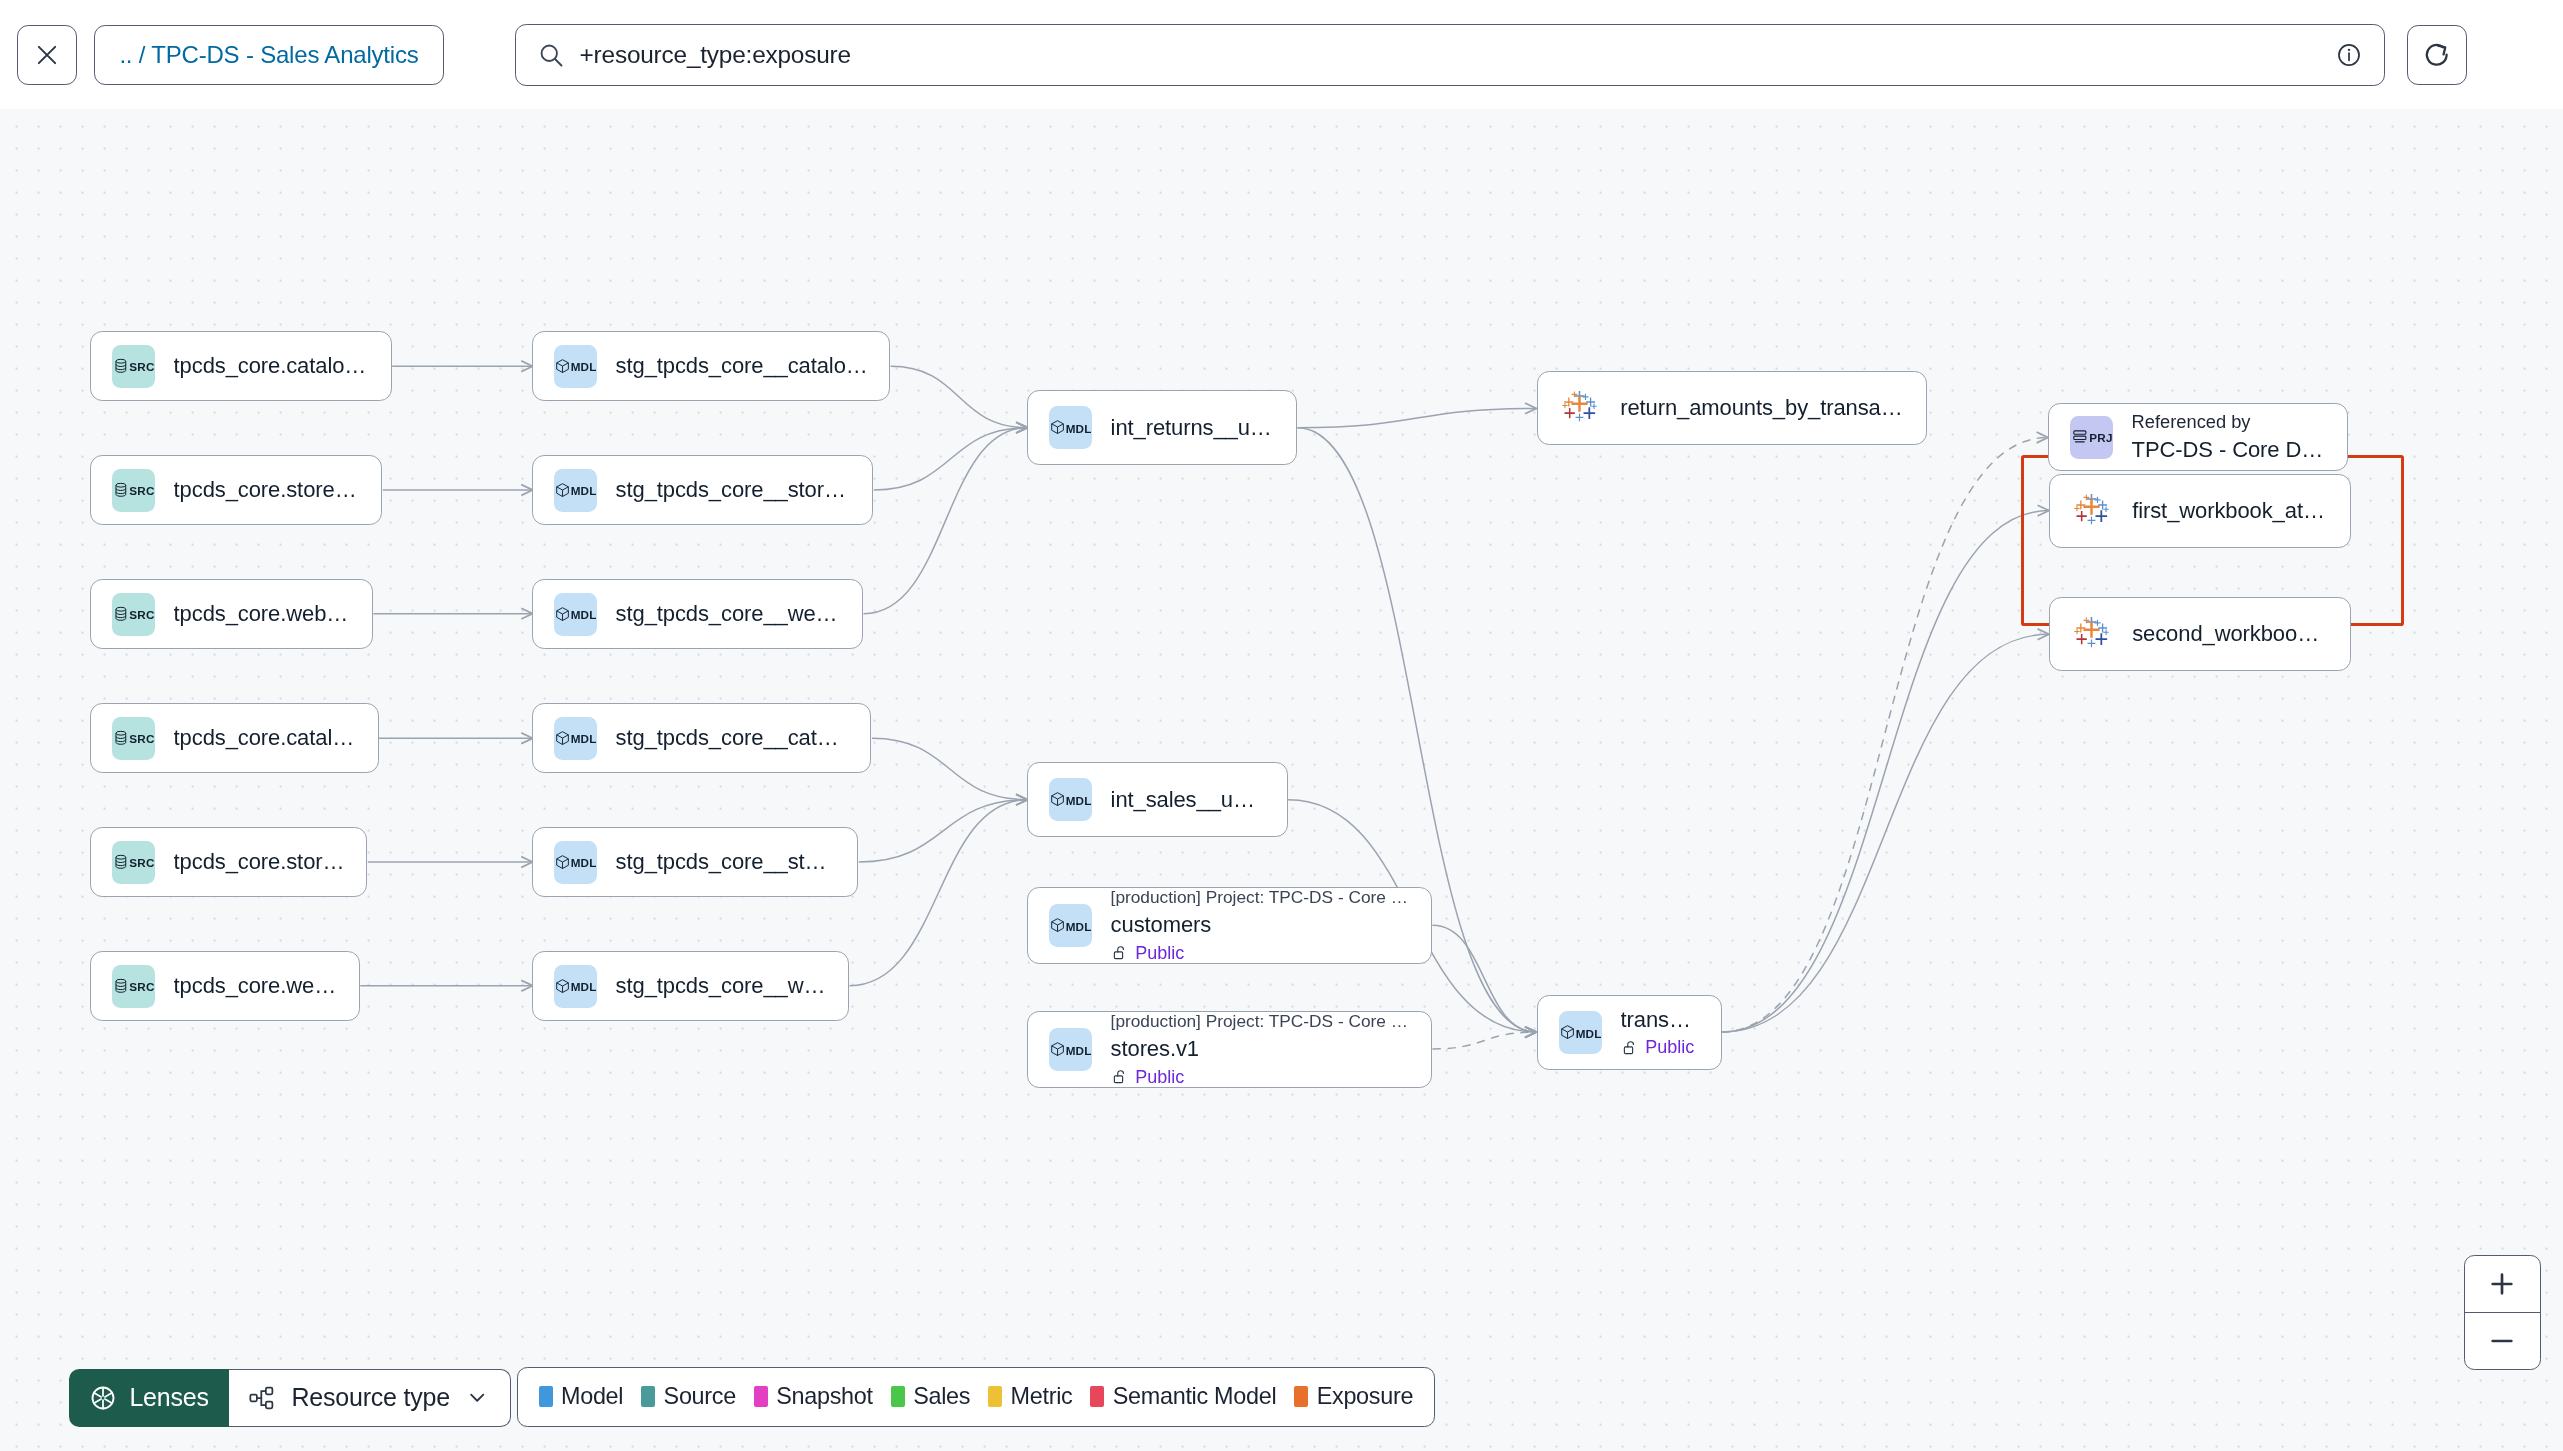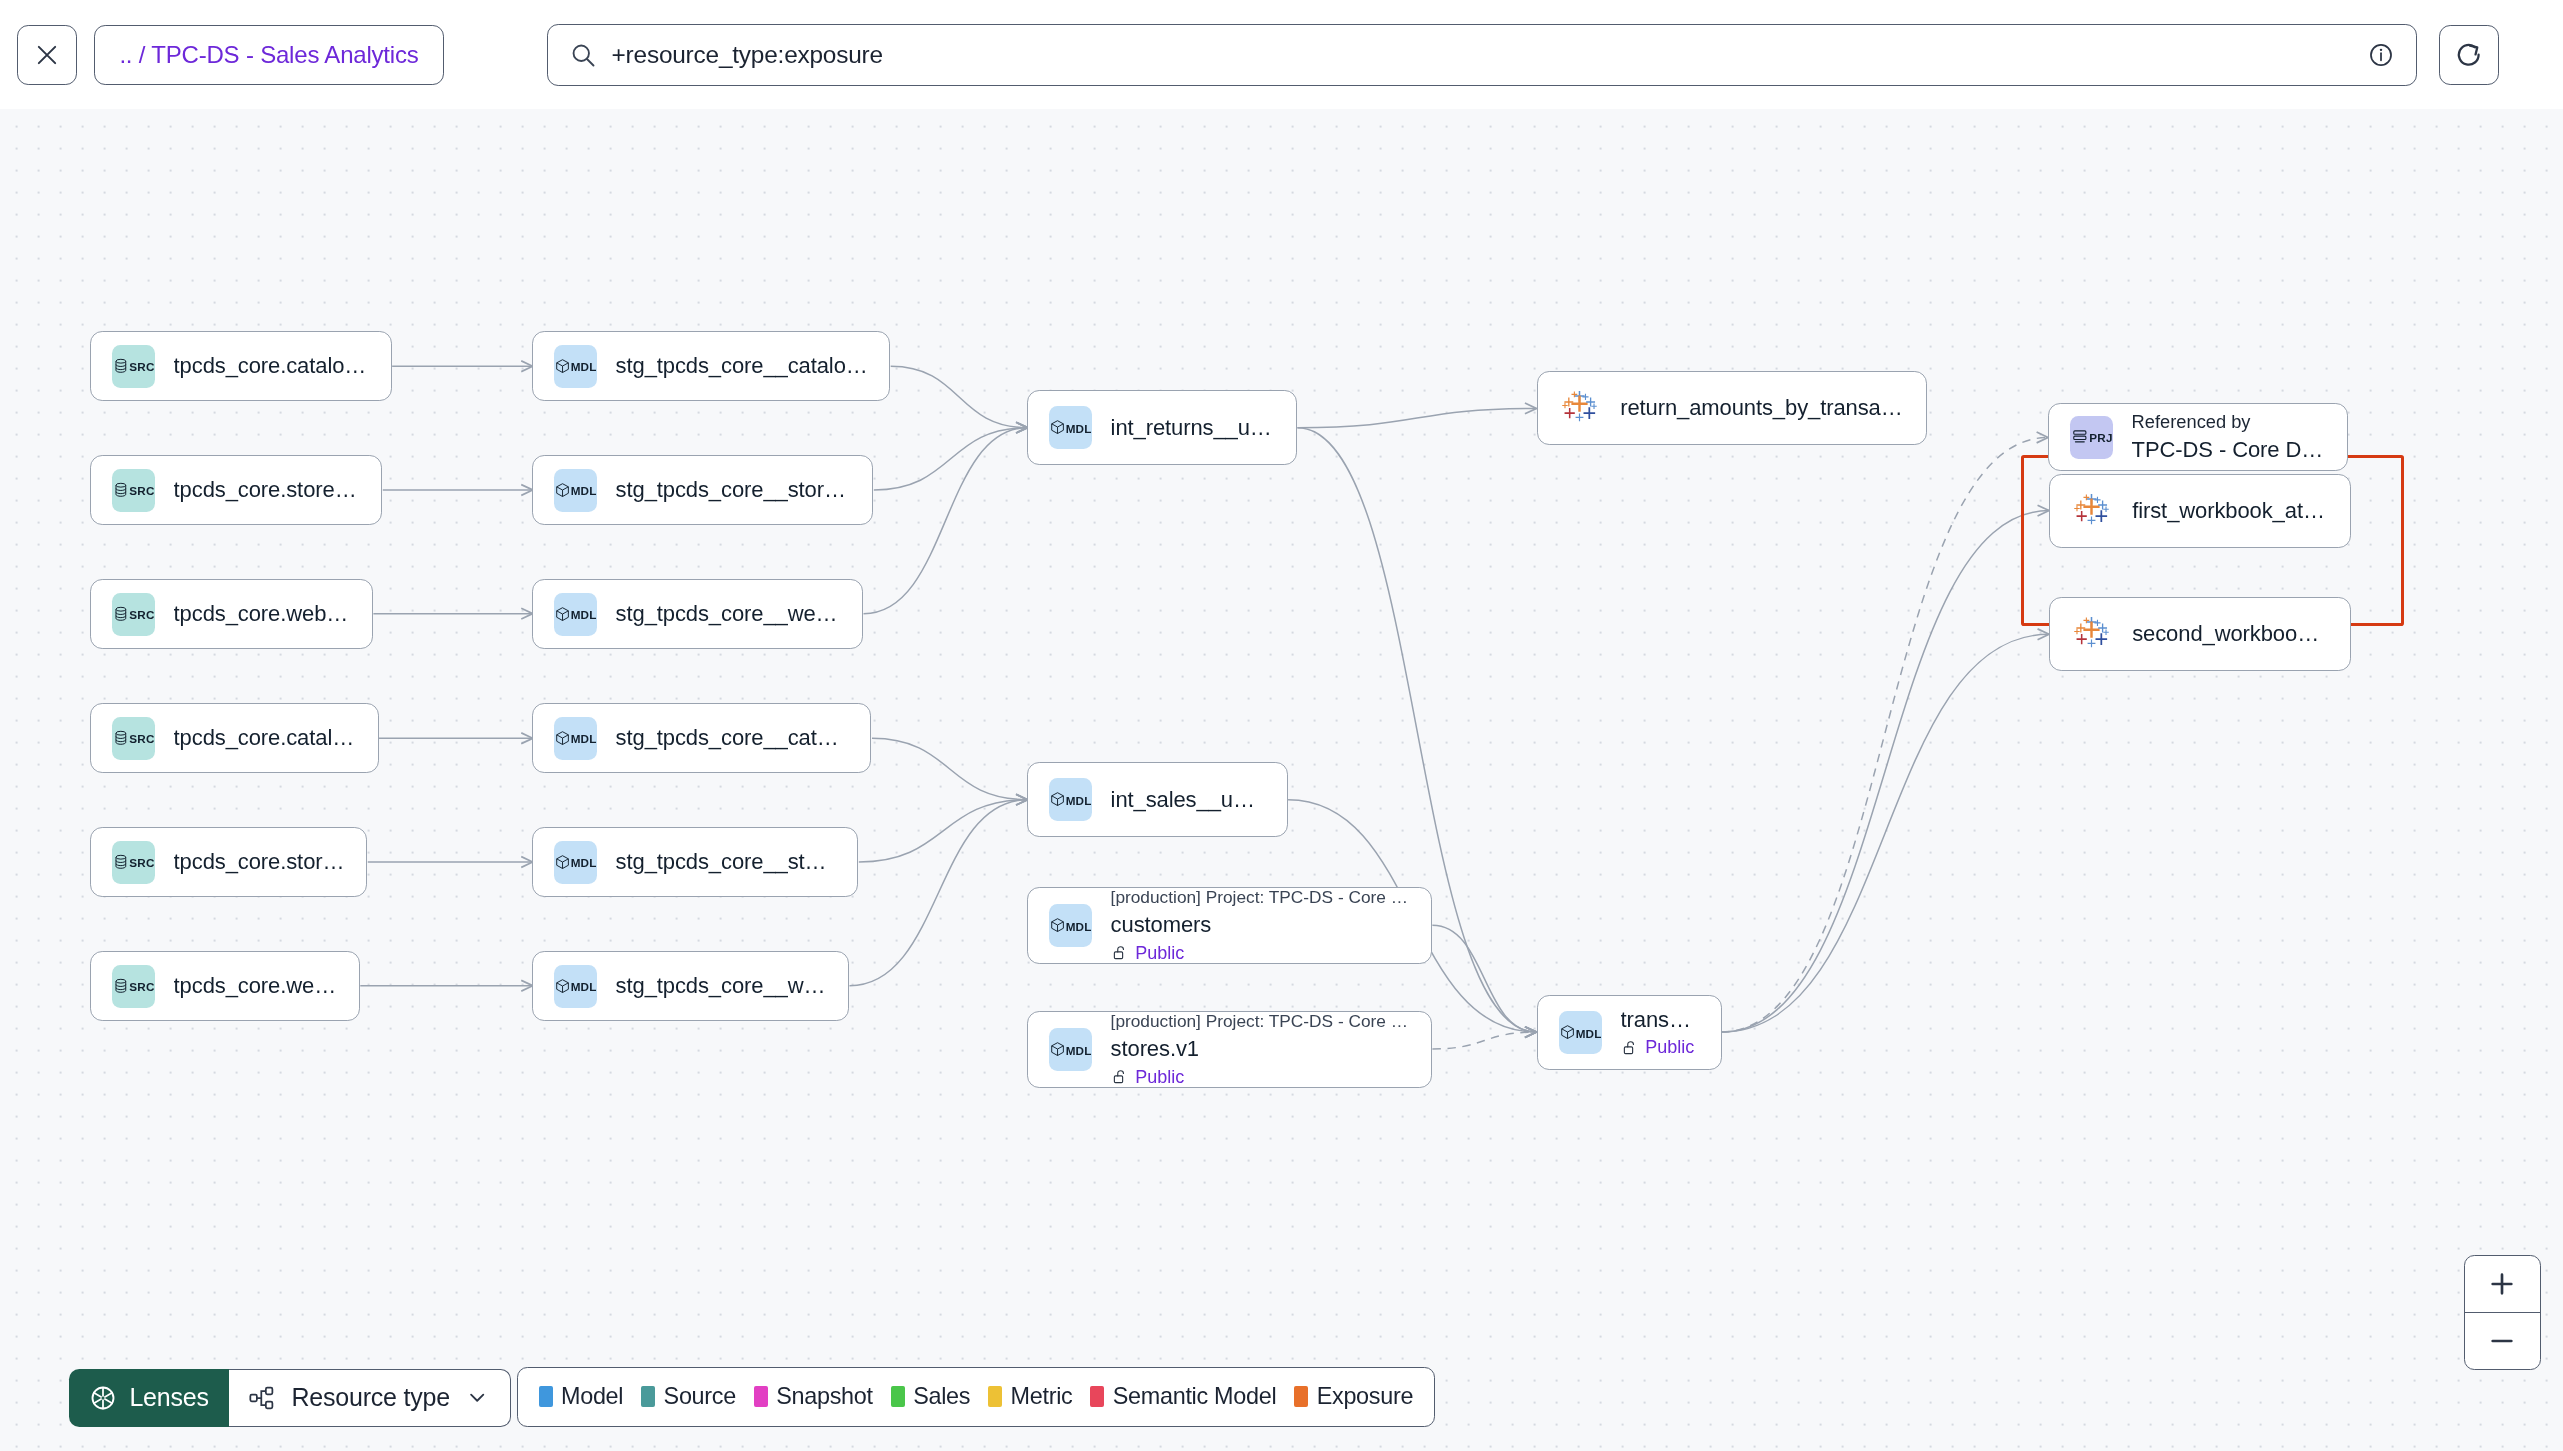--- a/index.html
+++ b/index.html
@@ -39,28 +39,28 @@
   }
   .breadcrumb {
     height: 58px;
     margin-left: 17px;
     border: 1.5px solid #525c6e;
     border-radius: 11.2px;
     background: #fff;
     display: flex; align-items: center;
     padding: 0 24.4px;
     font-size: 24px;
-    color: #6d28d9;
+    color: #0369a1;
     letter-spacing: -0.2px;
     cursor: pointer;
     flex: none;
   }
   .searchwrap {
     position: relative;
-    margin-left: 103px;
+    margin-left: 71px;
     height: 62px;
     flex: 1 1 auto;
     max-width: 1870px;
     border: 1.5px solid #525c6e;
     border-radius: 11.2px;
     background: #fff;
     display: flex; align-items: center;
     padding: 0 20.6px;
     box-sizing: border-box;
   }

